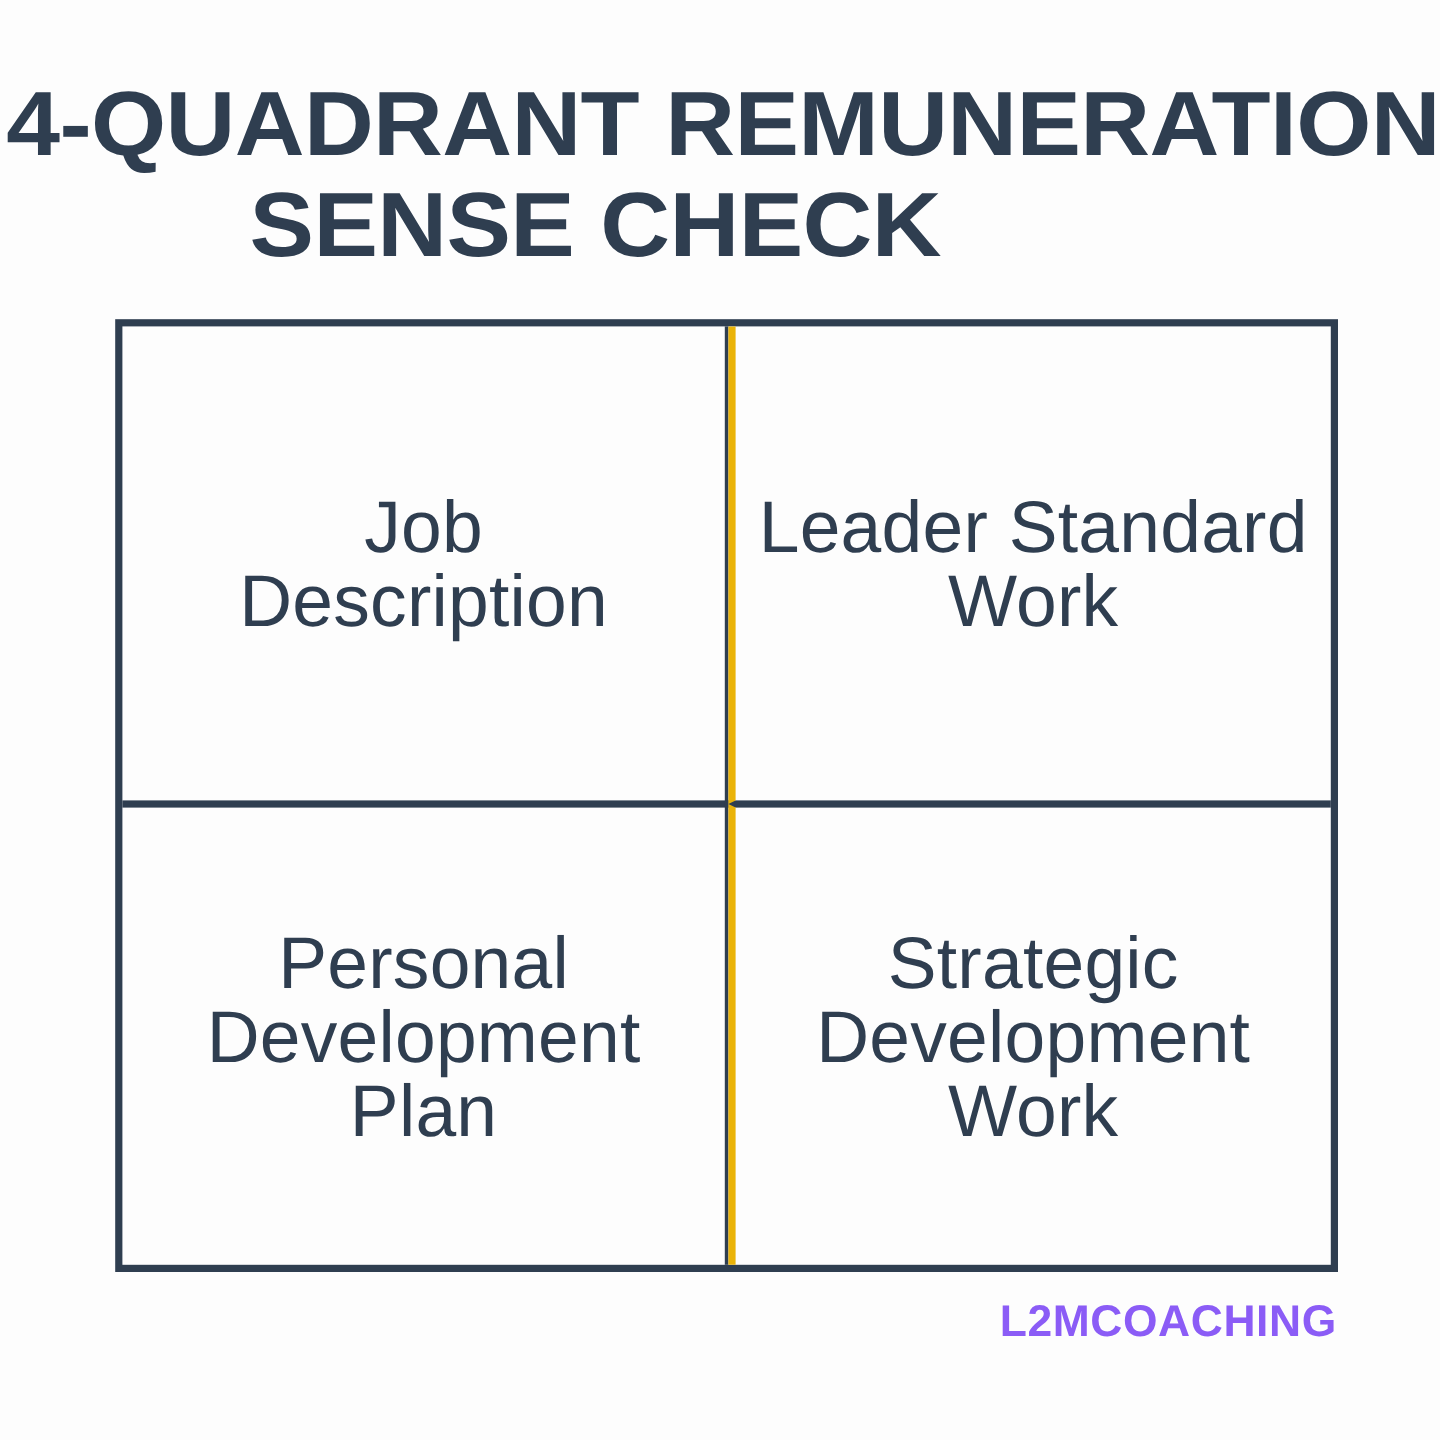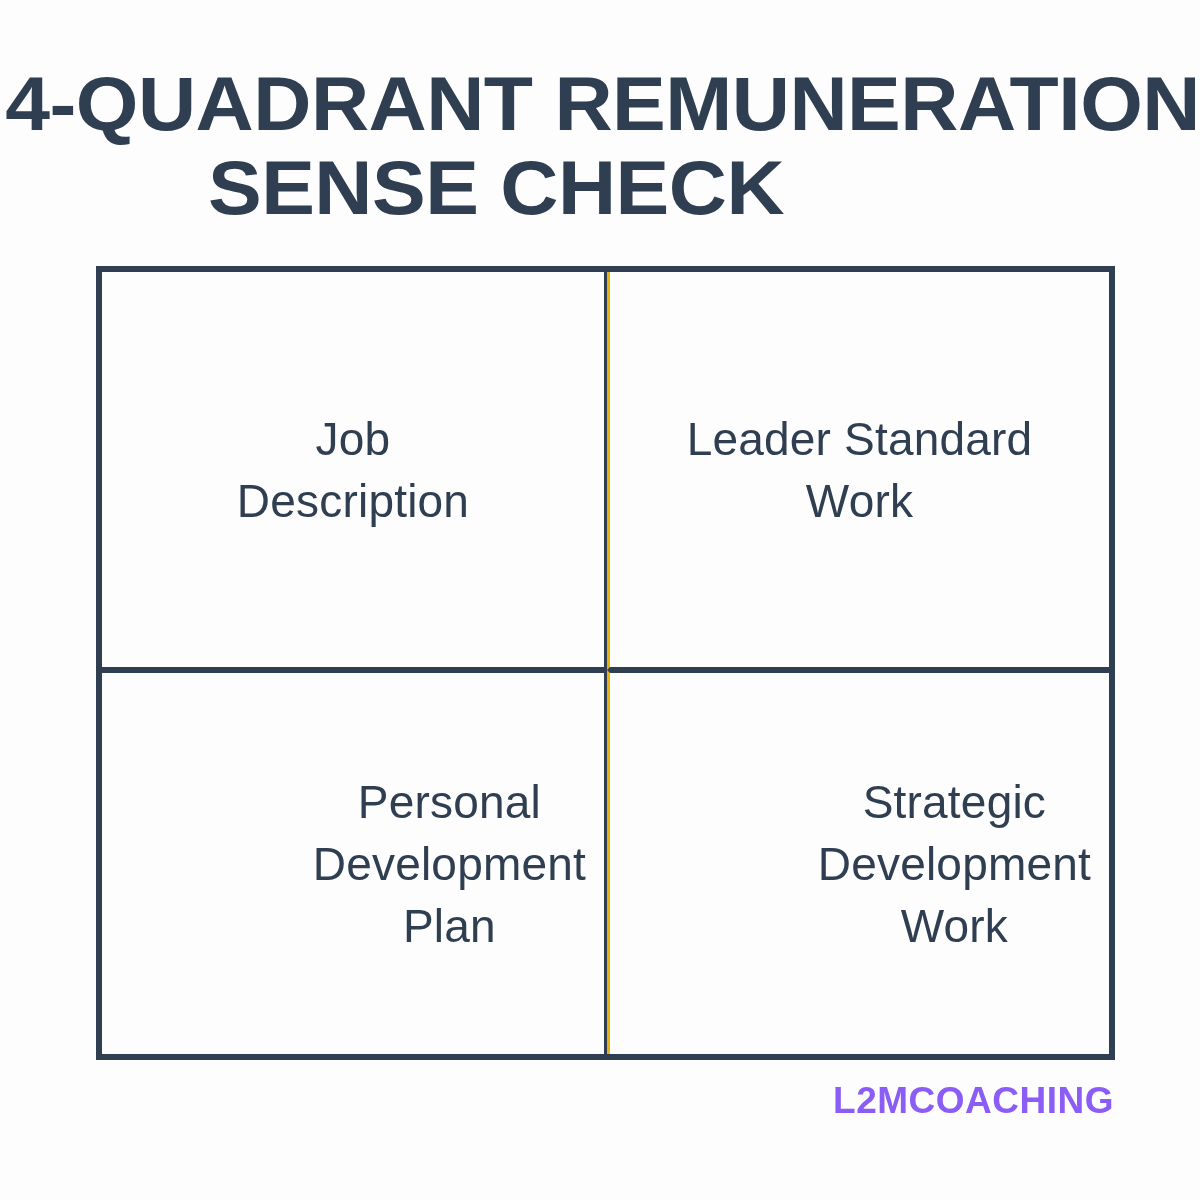--- a/index.html
+++ b/index.html
@@ -59,28 +59,28 @@
   }
   .quadrant {
     box-sizing: border-box;
     display: flex;
     align-items: center;
     justify-content: center;
     text-align: center;
     padding: 8px 18px;
   }
   .quadrant.col-left  { border-right: 3px solid #2f3e50; }
-  .quadrant.col-right { border-left: 3px solid #eab308; }
+  .quadrant.col-right { border-left: 6px solid #eab308; }
   .quadrant.row-top    { border-bottom: 3px solid #2f3e50; }
-  .quadrant.row-bottom { border-top: 3px solid #2f3e50; justify-content: flex-end; }
+  .quadrant.row-bottom { border-top: 3px solid #2f3e50; }
 
   .quadrant-label {
     font-family: "Liberation Sans", "DejaVu Sans", sans-serif;
     font-weight: 400;
-    font-size: 46px;
+    font-size: 61px;
     line-height: 62px;
     color: #2f3e50;
     white-space: pre-line;
     letter-spacing: 0.2px;
   }
 
   
   .brand {
     position: absolute;
     right: 86px;

